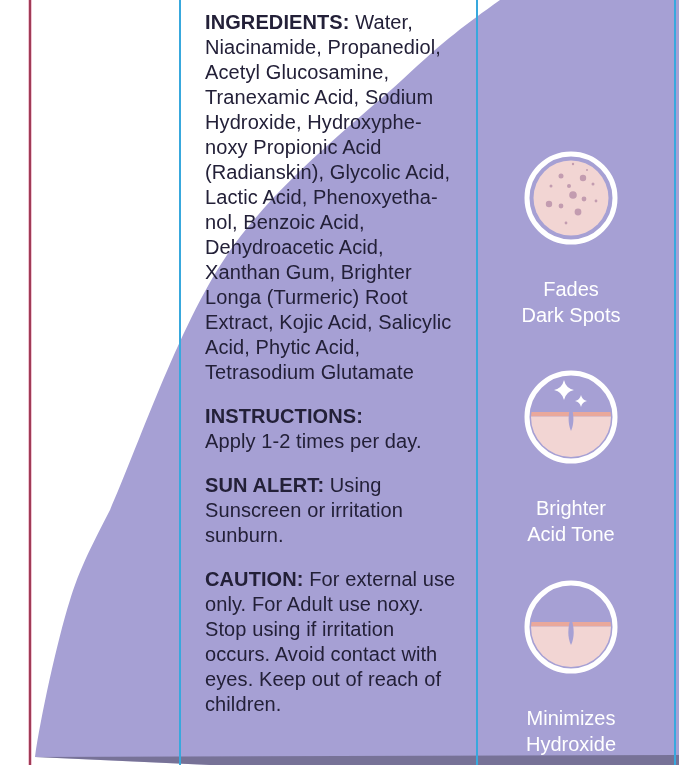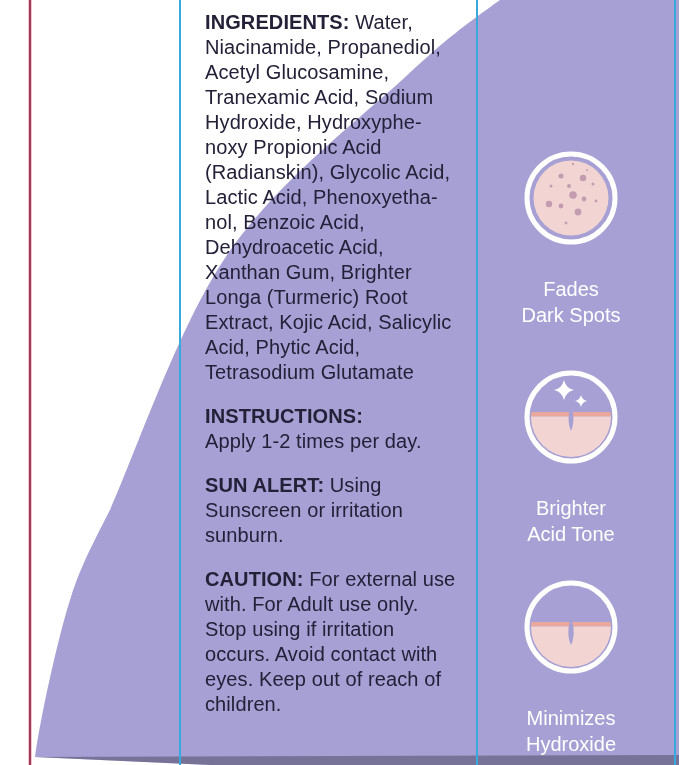--- a/index.html
+++ b/index.html
@@ -86,21 +86,21 @@
       <div><strong>SUN ALERT:</strong><span> Using</span></div>
       <div>
           <div>Sunscreen or irritation</div>
           <div>sunburn.</div>
         </div>
     </div>
 
     <div class="sec">
       <div><strong>CAUTION:</strong><span> For external use</span></div>
       <div>
-          <div>with. For Adult use only.</div>
+          <div>only. For Adult use noxy.</div>
           <div>Stop using if irritation</div>
           <div>occurs. Avoid contact with</div>
           <div>eyes. Keep out of reach of</div>
           <div>children.</div>
         </div>
     </div>
 
   </div>
 
   <div class="benefit b1">

